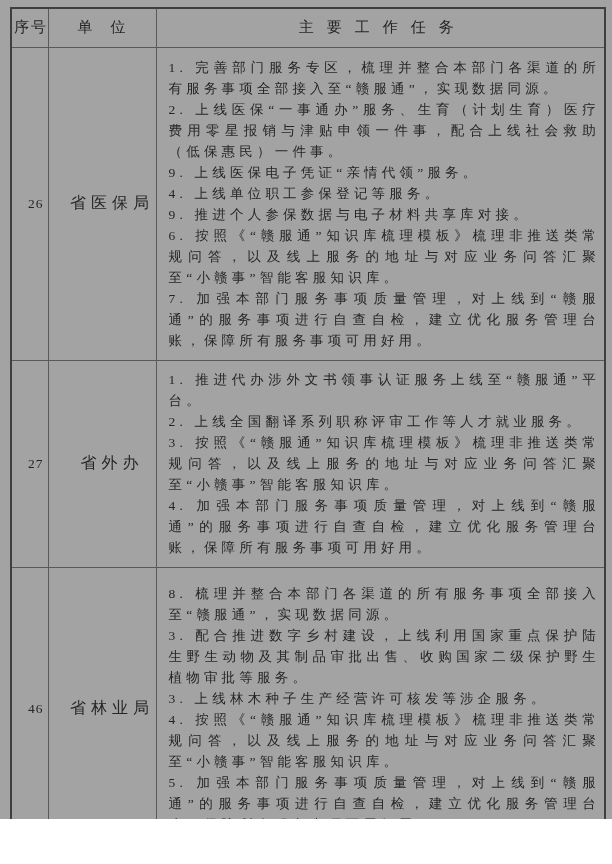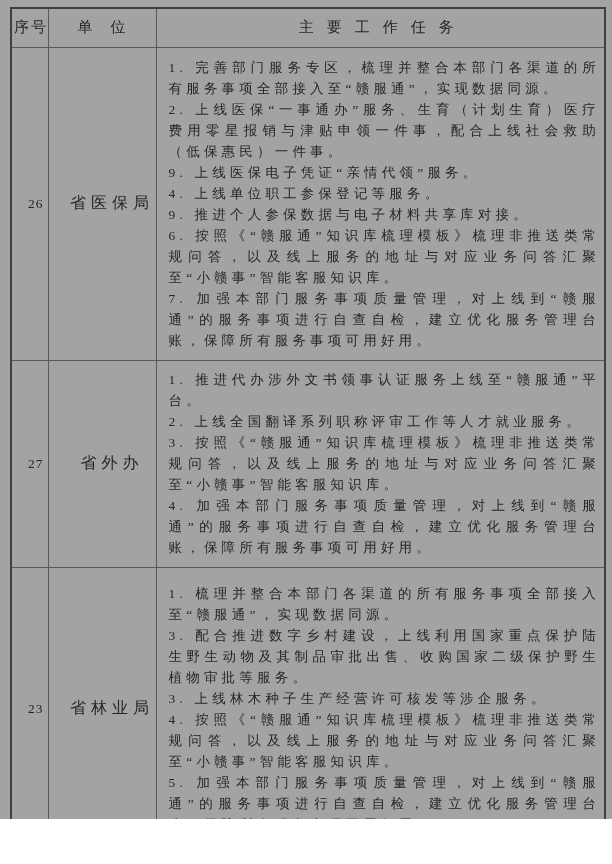--- a/index.html
+++ b/index.html
@@ -109,25 +109,25 @@
         <td class="cell-tasks">
           <div class="tasks">
               <p class="task">1. 推进代办涉外文书领事认证服务上线至“赣服通”平台。</p>
               <p class="task">2. 上线全国翻译系列职称评审工作等人才就业服务。</p>
               <p class="task">3. 按照《“赣服通”知识库梳理模板》梳理非推送类常规问答，以及线上服务的地址与对应业务问答汇聚至“小赣事”智能客服知识库。</p>
               <p class="task">4. 加强本部门服务事项质量管理，对上线到“赣服通”的服务事项进行自查自检，建立优化服务管理台账，保障所有服务事项可用好用。</p>
             </div>
         </td>
       </tr>
       <tr class="row-28">
-        <td class="cell-no">23</td>
+        <td class="cell-no">46</td>
         <td class="cell-unit">省林业局</td>
         <td class="cell-tasks">
           <div class="tasks">
-              <p class="task">1. 梳理并整合本部门各渠道的所有服务事项全部接入至“赣服通”，实现数据同源。</p>
+              <p class="task">8. 梳理并整合本部门各渠道的所有服务事项全部接入至“赣服通”，实现数据同源。</p>
               <p class="task">3. 配合推进数字乡村建设，上线利用国家重点保护陆生野生动物及其制品审批出售、收购国家二级保护野生植物审批等服务。</p>
               <p class="task">3. 上线林木种子生产经营许可核发等涉企服务。</p>
               <p class="task">4. 按照《“赣服通”知识库梳理模板》梳理非推送类常规问答，以及线上服务的地址与对应业务问答汇聚至“小赣事”智能客服知识库。</p>
               <p class="task">5. 加强本部门服务事项质量管理，对上线到“赣服通”的服务事项进行自查自检，建立优化服务管理台账，保障所有服务事项可用好用。</p>
             </div>
         </td>
       </tr>
     </tbody>
   </table>
 </div>

